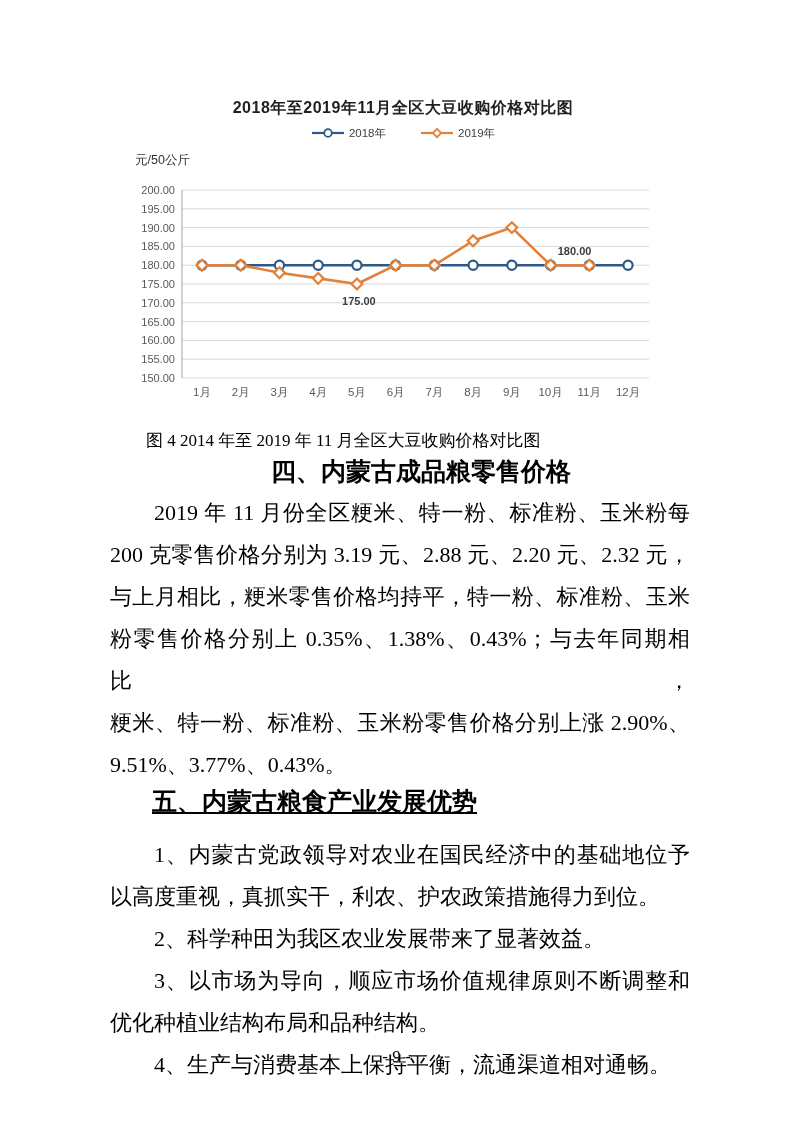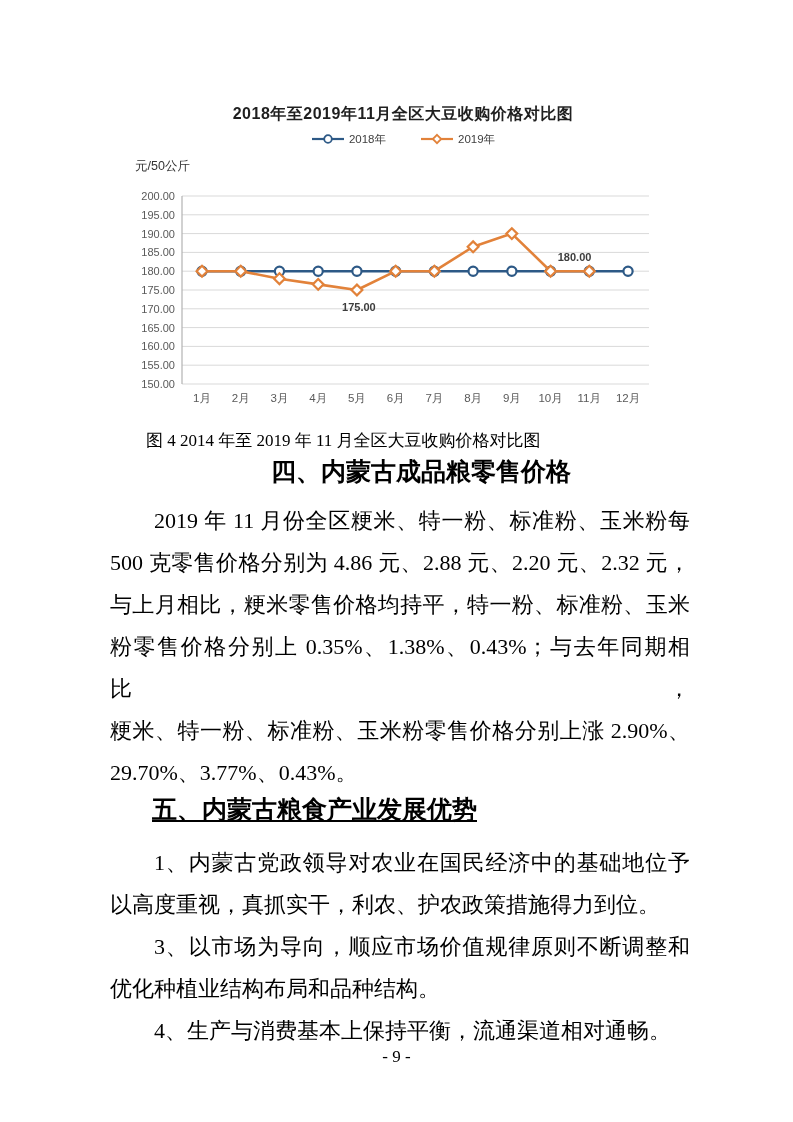--- a/index.html
+++ b/index.html
@@ -3,35 +3,35 @@
 <meta charset="utf-8">
 <style>
   html,body{margin:0;padding:0;background:#ffffff;}
   #page{
     position:relative;width:793px;height:1122px;background:#ffffff;overflow:hidden;
     font-family:"Liberation Serif","DejaVu Serif",serif;color:#000;
   }
   
   #chart{position:absolute;left:133px;top:96px;width:540px;}
   #chart-title{
-    margin-top:6px;text-align:center;font-family:"Liberation Sans","DejaVu Sans",sans-serif;
+    text-align:center;font-family:"Liberation Sans","DejaVu Sans",sans-serif;
     font-weight:bold;font-size:16px;line-height:24px;color:#1f1f1f;letter-spacing:0.5px;
   }
   #chart-legend{
     margin-top:4px;height:18px;display:flex;justify-content:center;align-items:center;gap:34px;
     font-family:"Liberation Sans","DejaVu Sans",sans-serif;font-size:11.5px;color:#404040;
   }
   .legend-item{display:flex;align-items:center;gap:4px;}
   #plot-svg{display:block;margin-top:4px;}
   
   #content{position:absolute;left:110px;top:428px;width:580px;}
   .fig-caption{font-size:17px;line-height:26px;padding-left:36px;}
   .sec-heading{font-size:25px;line-height:32px;font-weight:bold;padding-left:42px;}
   #heading-4{margin-top:2px;text-align:center;}
-  #para-4{margin-top:12px;}
+  #para-4{margin-top:4px;}
   #heading-5{text-decoration:underline;}
   #items-5{margin-top:16px;}
   .body-line{
     font-size:22px;line-height:42px;white-space:nowrap;
   }
   .body-line.just{
     white-space:normal;text-align:justify;text-align-last:justify;text-justify:inter-character;
   }
   .indent{padding-left:44px;}
   
@@ -131,32 +131,33 @@
   </div>
 
   <div id="content">
 
     <div class="fig-caption">图 4  2014 年至 2019 年 11 月全区大豆收购价格对比图</div>
 
     <div id="heading-4" class="sec-heading">四、内蒙古成品粮零售价格</div>
 
     <div id="para-4">
       <div class="body-line just indent">2019 年 11 月份全区粳米、特一粉、标准粉、玉米粉每</div>
-      <div class="body-line just">500 克零售价格分别为 4.86 元、2.88 元、2.20 元、2.32 元，</div>
+      <div class="body-line just">200 克零售价格分别为 3.19 元、2.88 元、2.20 元、2.32 元，</div>
       <div class="body-line just">与上月相比，粳米零售价格均持平，特一粉、标准粉、玉米</div>
       <div class="body-line just">粉零售价格分别上 0.35%、1.38%、0.43%；与去年同期相比，</div>
       <div class="body-line just">粳米、特一粉、标准粉、玉米粉零售价格分别上涨 2.90%、</div>
-      <div class="body-line">29.70%、3.77%、0.43%。</div>
+      <div class="body-line">9.51%、3.77%、0.43%。</div>
     </div>
 
     <div id="heading-5" class="sec-heading">五、内蒙古粮食产业发展优势</div>
 
     <div id="items-5">
       <div class="body-line just indent">1、内蒙古党政领导对农业在国民经济中的基础地位予</div>
       <div class="body-line">以高度重视，真抓实干，利农、护农政策措施得力到位。</div>
+      <div class="body-line indent">2、科学种田为我区农业发展带来了显著效益。</div>
       <div class="body-line just indent">3、以市场为导向，顺应市场价值规律原则不断调整和</div>
       <div class="body-line">优化种植业结构布局和品种结构。</div>
       <div class="body-line indent">4、生产与消费基本上保持平衡，流通渠道相对通畅。</div>
     </div>
 
   </div>
 
   <div id="footer">- 9 -</div>
 
 </div>

